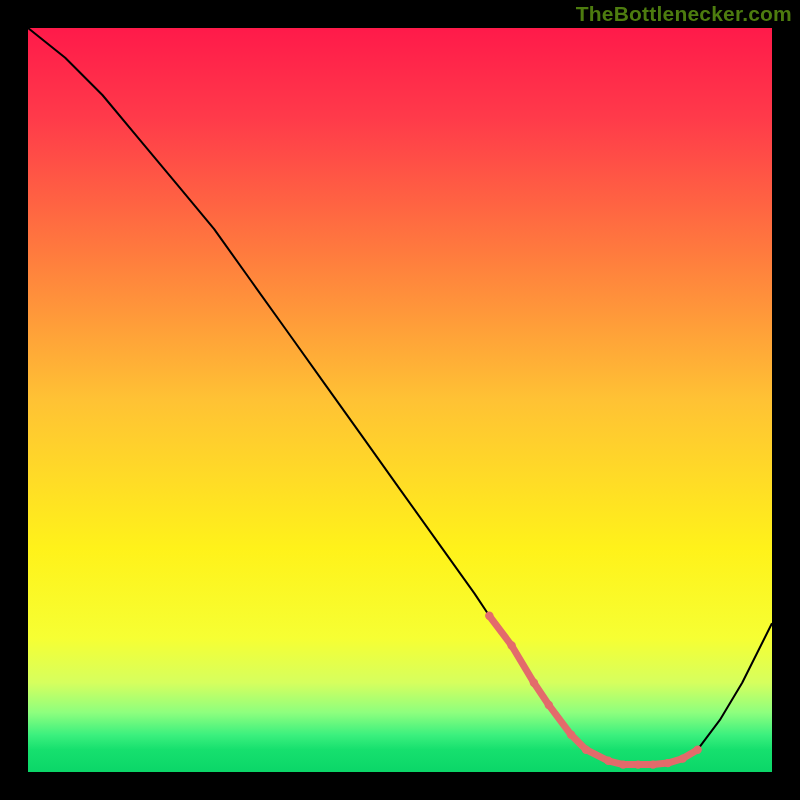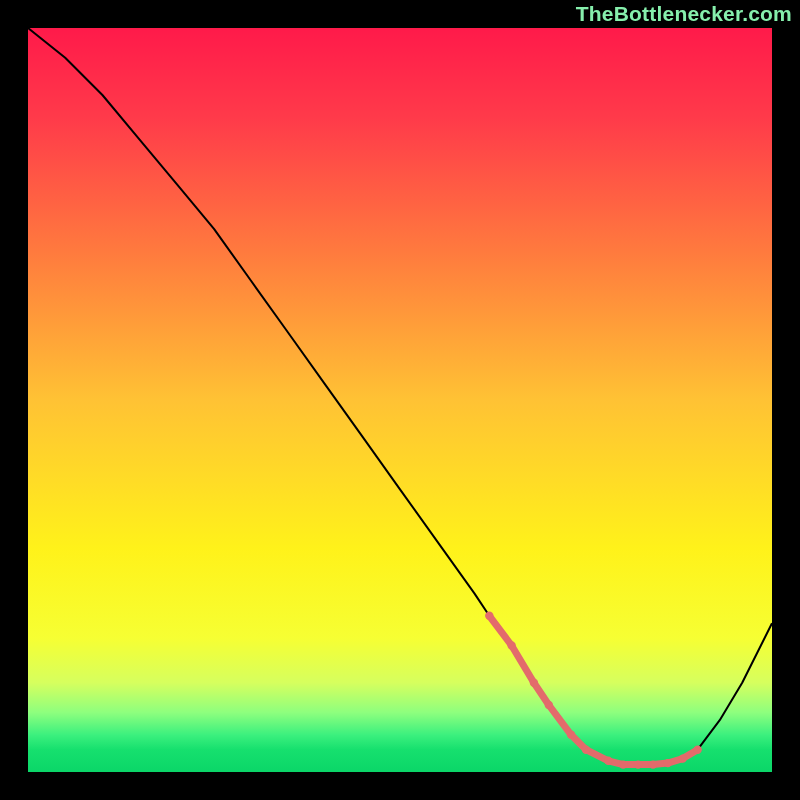--- a/index.html
+++ b/index.html
@@ -14,21 +14,21 @@
   .stage {
     position: relative;
     width: 800px;
     height: 800px;
     background: #000;
   }
   .attribution {
     position: absolute;
     top: 2px;
     right: 8px;
-    color: #86efac;
+    color: #4d7c0f;
     font-size: 21px;
     font-weight: 600;
     letter-spacing: 0.2px;
   }
   .plot {
     position: absolute;
     left: 28px;
     top: 28px;
     width: 744px;
     height: 744px;

